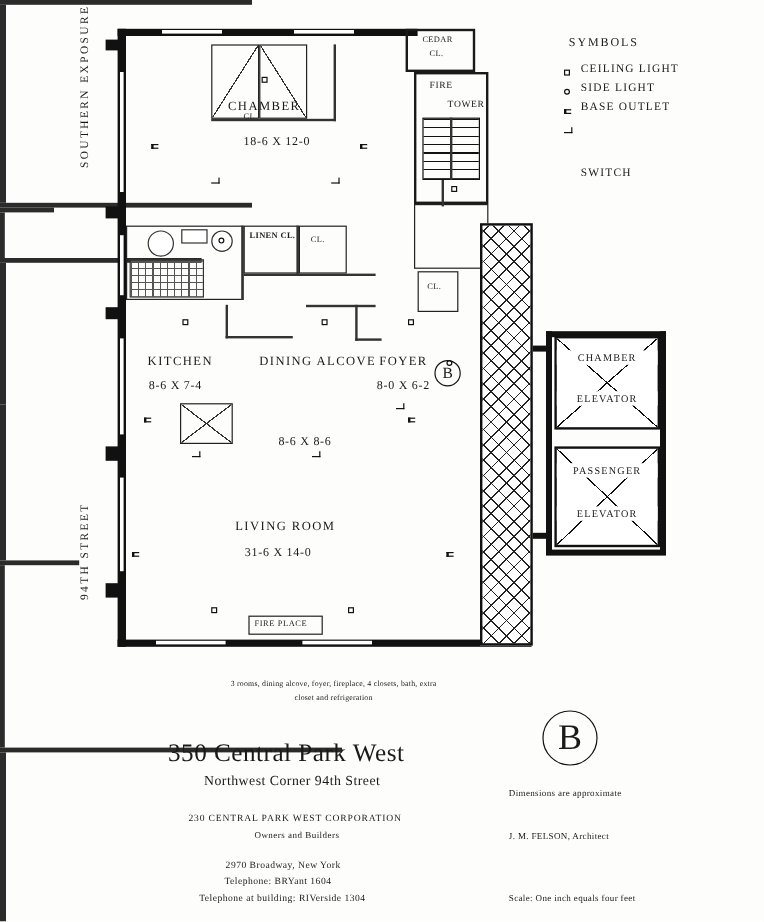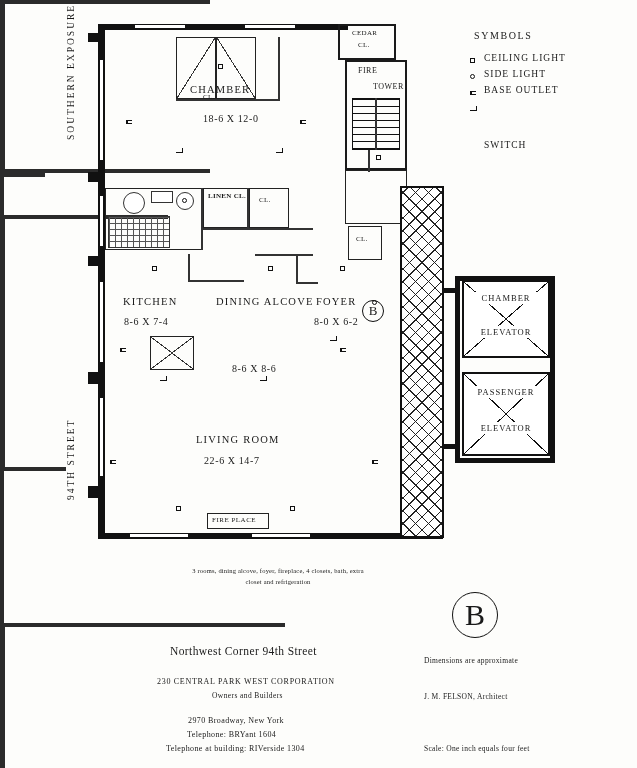--- a/index.html
+++ b/index.html
@@ -362,21 +362,21 @@
   <div class="wall" style="left:455px; top:458px; width:100px; height:5px;"></div>
   <div class="wall" style="left:550px; top:276px; width:5px; height:186px;"></div>
   <div class="wall" style="left:444px; top:288px; width:14px; height:5px;"></div>
   <div class="wall" style="left:444px; top:444px; width:14px; height:5px;"></div>
 
   <div class="wall-light" style="left:105px; top:384px; width:4px; height:152px;"></div>
   <div class="wall-light" style="left:105px; top:384px; width:285px; height:4px;"></div>
   <div class="wall-light" style="left:386px; top:384px; width:5px; height:152px;"></div>
 
   <div class="txt room-name" style="left:196px; top:434px;">LIVING ROOM</div>
-  <div class="txt room-dim" style="left:204px; top:455px;">22-6 X 14-7</div>
+  <div class="txt room-dim" style="left:204px; top:455px;">31-6 X 14-0</div>
 
   <div class="outline" style="left:207px; top:513px; width:62px; height:16px;"></div>
   <div class="txt" style="left:212px; top:516px; font-size:7px; letter-spacing:0.5px;">FIRE PLACE</div>
 
   <div class="sym-ceil" style="left:218px; top:64px;"></div>
   <div class="sym-switch" style="left:176px; top:148px;"></div>
   <div class="sym-switch" style="left:276px; top:148px;"></div>
   <div class="sym-outlet" style="left:126px; top:120px;"></div>
   <div class="sym-outlet" style="left:300px; top:120px;"></div>
   <div class="sym-ceil" style="left:376px; top:155px;"></div>
@@ -395,20 +395,21 @@
   <div class="sym-side" style="left:372px; top:300px;"></div>
   <div class="sym-switch" style="left:330px; top:336px;"></div>
 
   <div class="txt caption" style="left:128px; top:567px; width:300px; white-space:normal;">3 rooms, dining alcove, foyer, fireplace, 4 closets, bath, extra</div>
   <div class="txt caption" style="left:128px; top:578px; width:300px; white-space:normal;">closet and refrigeration</div>
 
   <div class="circ" style="left:452px; top:592px; width:46px; height:46px; font-size:30px;">
     <span>B</span>
   </div>
 
+  <div class="txt title-main" style="left:140px; top:615px;">350 Central Park West</div>
   <div class="txt title-sub" style="left:170px; top:645px;">Northwest Corner 94th Street</div>
 
   <div class="txt title-line" style="left:157px; top:677px;">230 CENTRAL PARK WEST CORPORATION</div>
   <div class="txt title-line-sm" style="left:212px; top:691px;">Owners and Builders</div>
 
   <div class="txt title-line-sm" style="left:188px; top:716px; font-size:8px;">2970 Broadway, New York</div>
   <div class="txt title-line-sm" style="left:187px; top:730px; font-size:8px;">Telephone: BRYant 1604</div>
   <div class="txt title-line-sm" style="left:166px; top:744px; font-size:8px;">Telephone at building: RIVerside 1304</div>
 
   <div class="txt note-line" style="left:424px; top:656px;">Dimensions are approximate</div>

